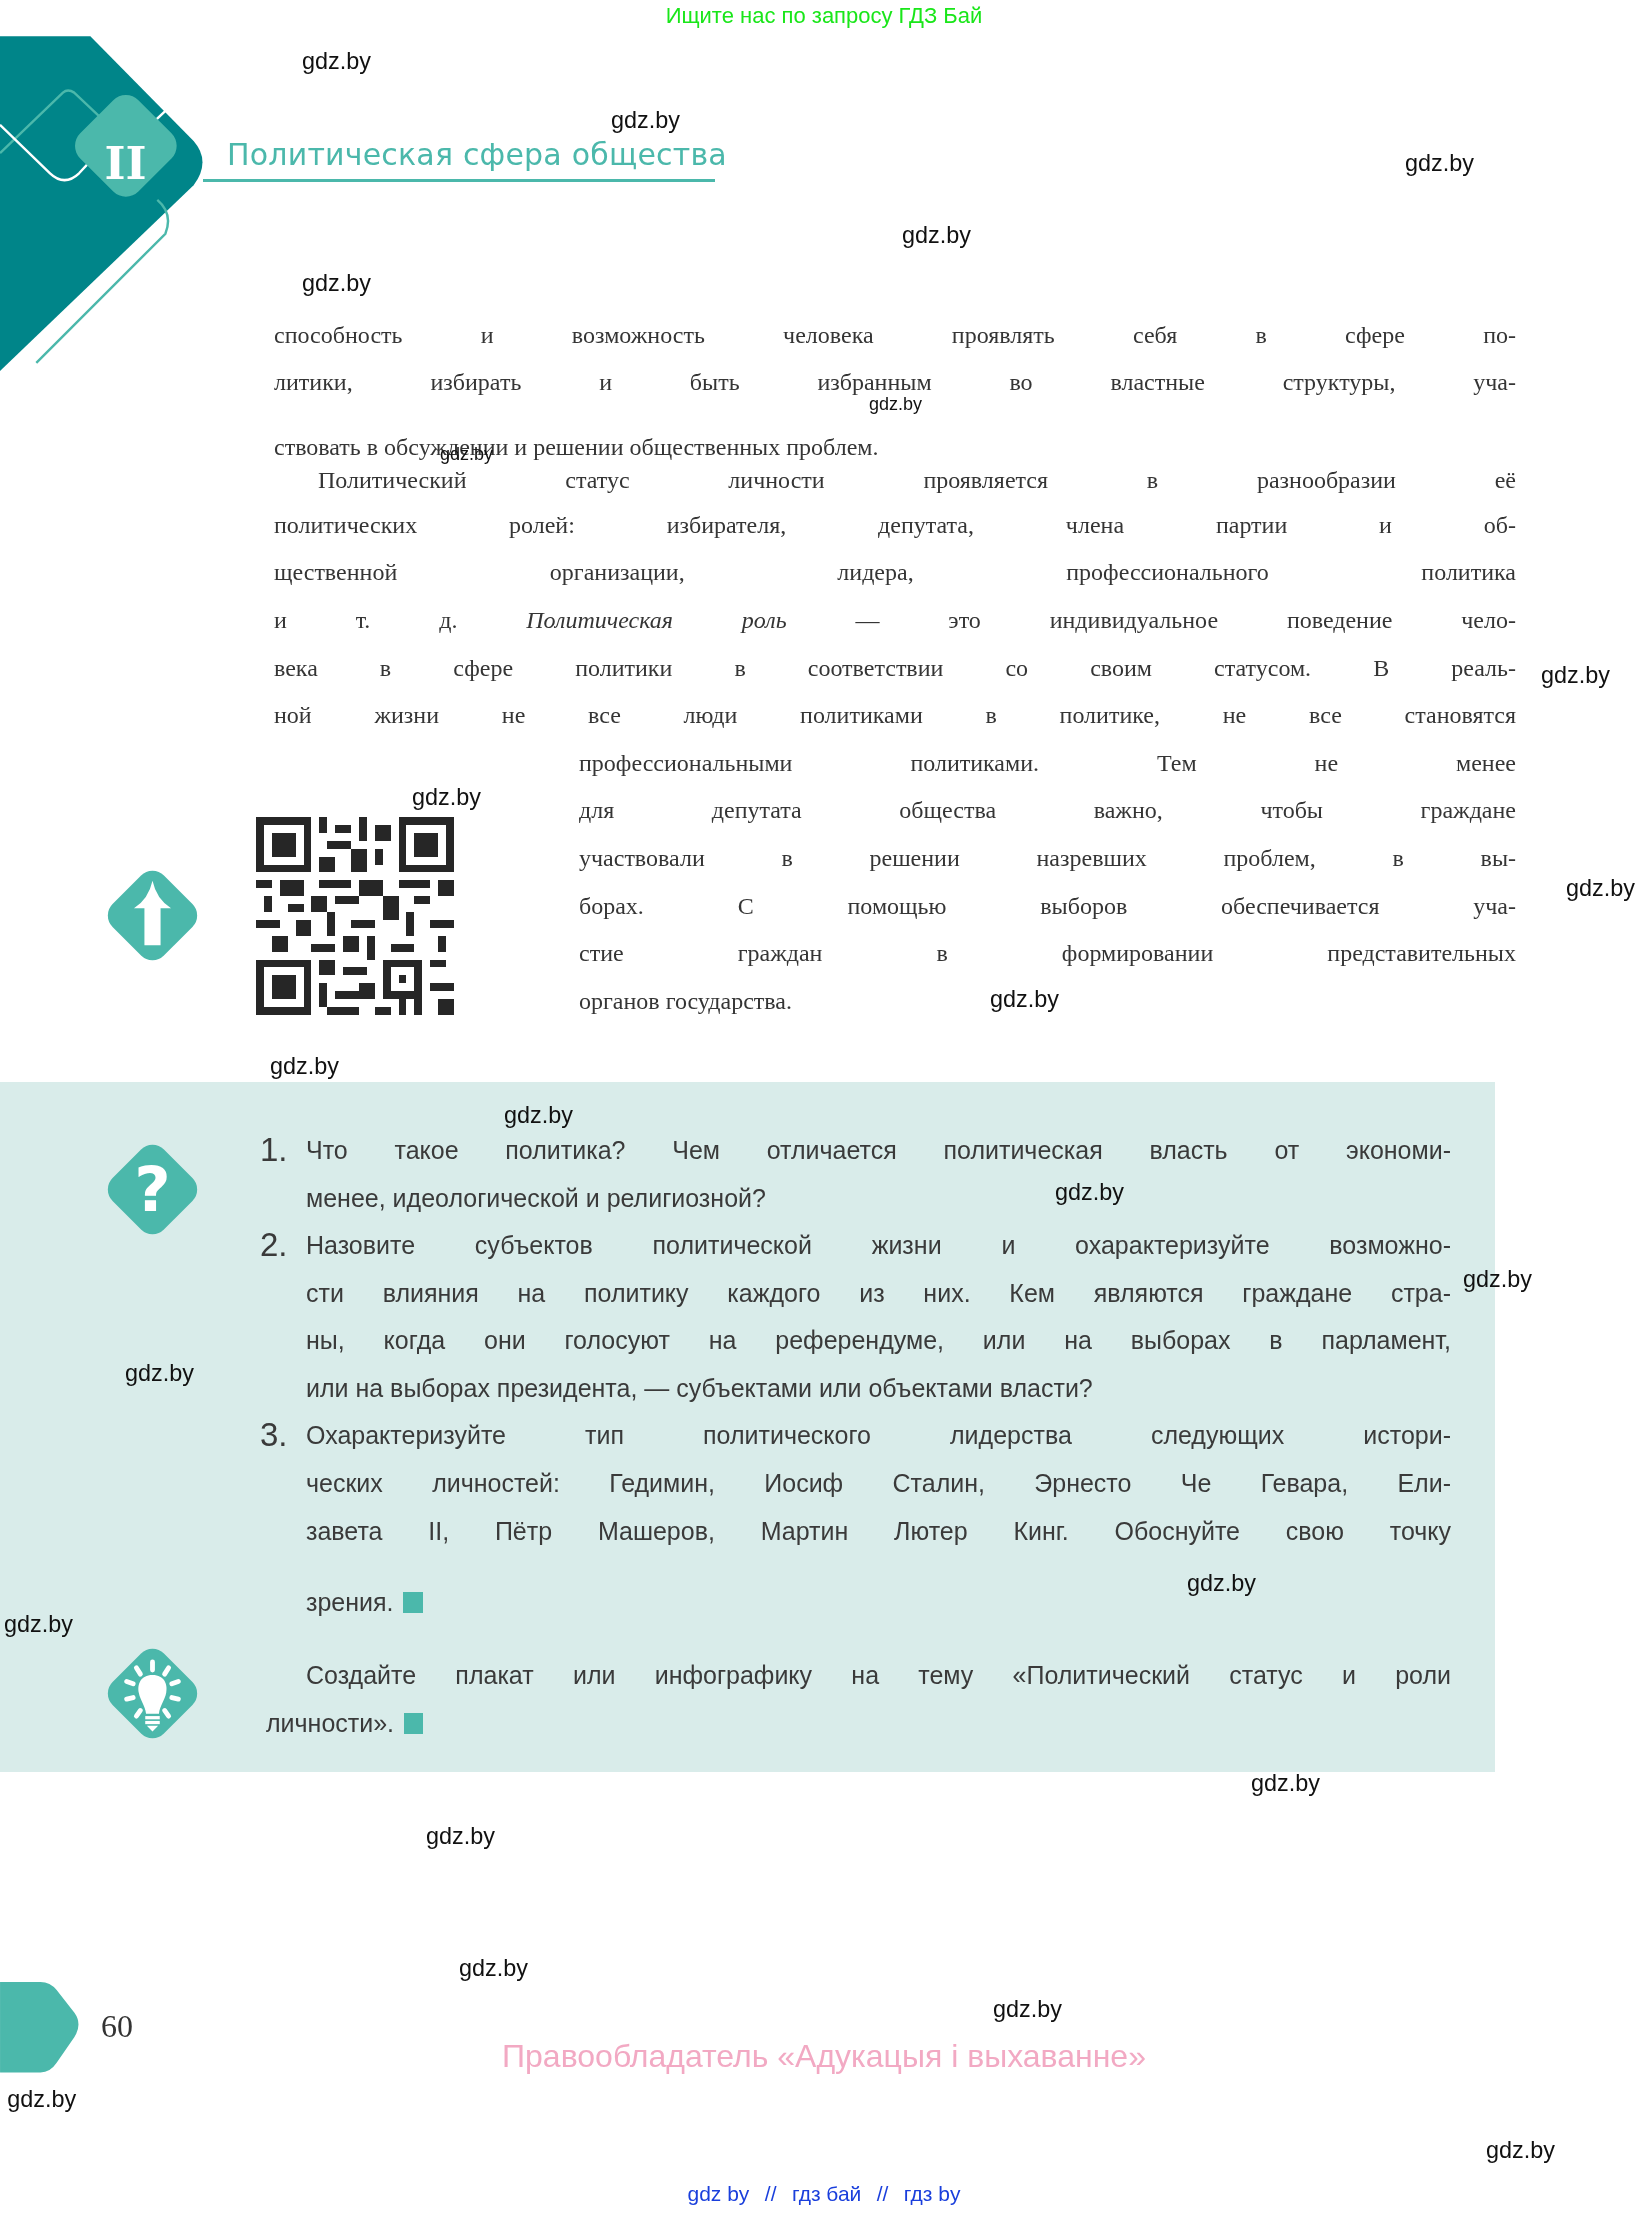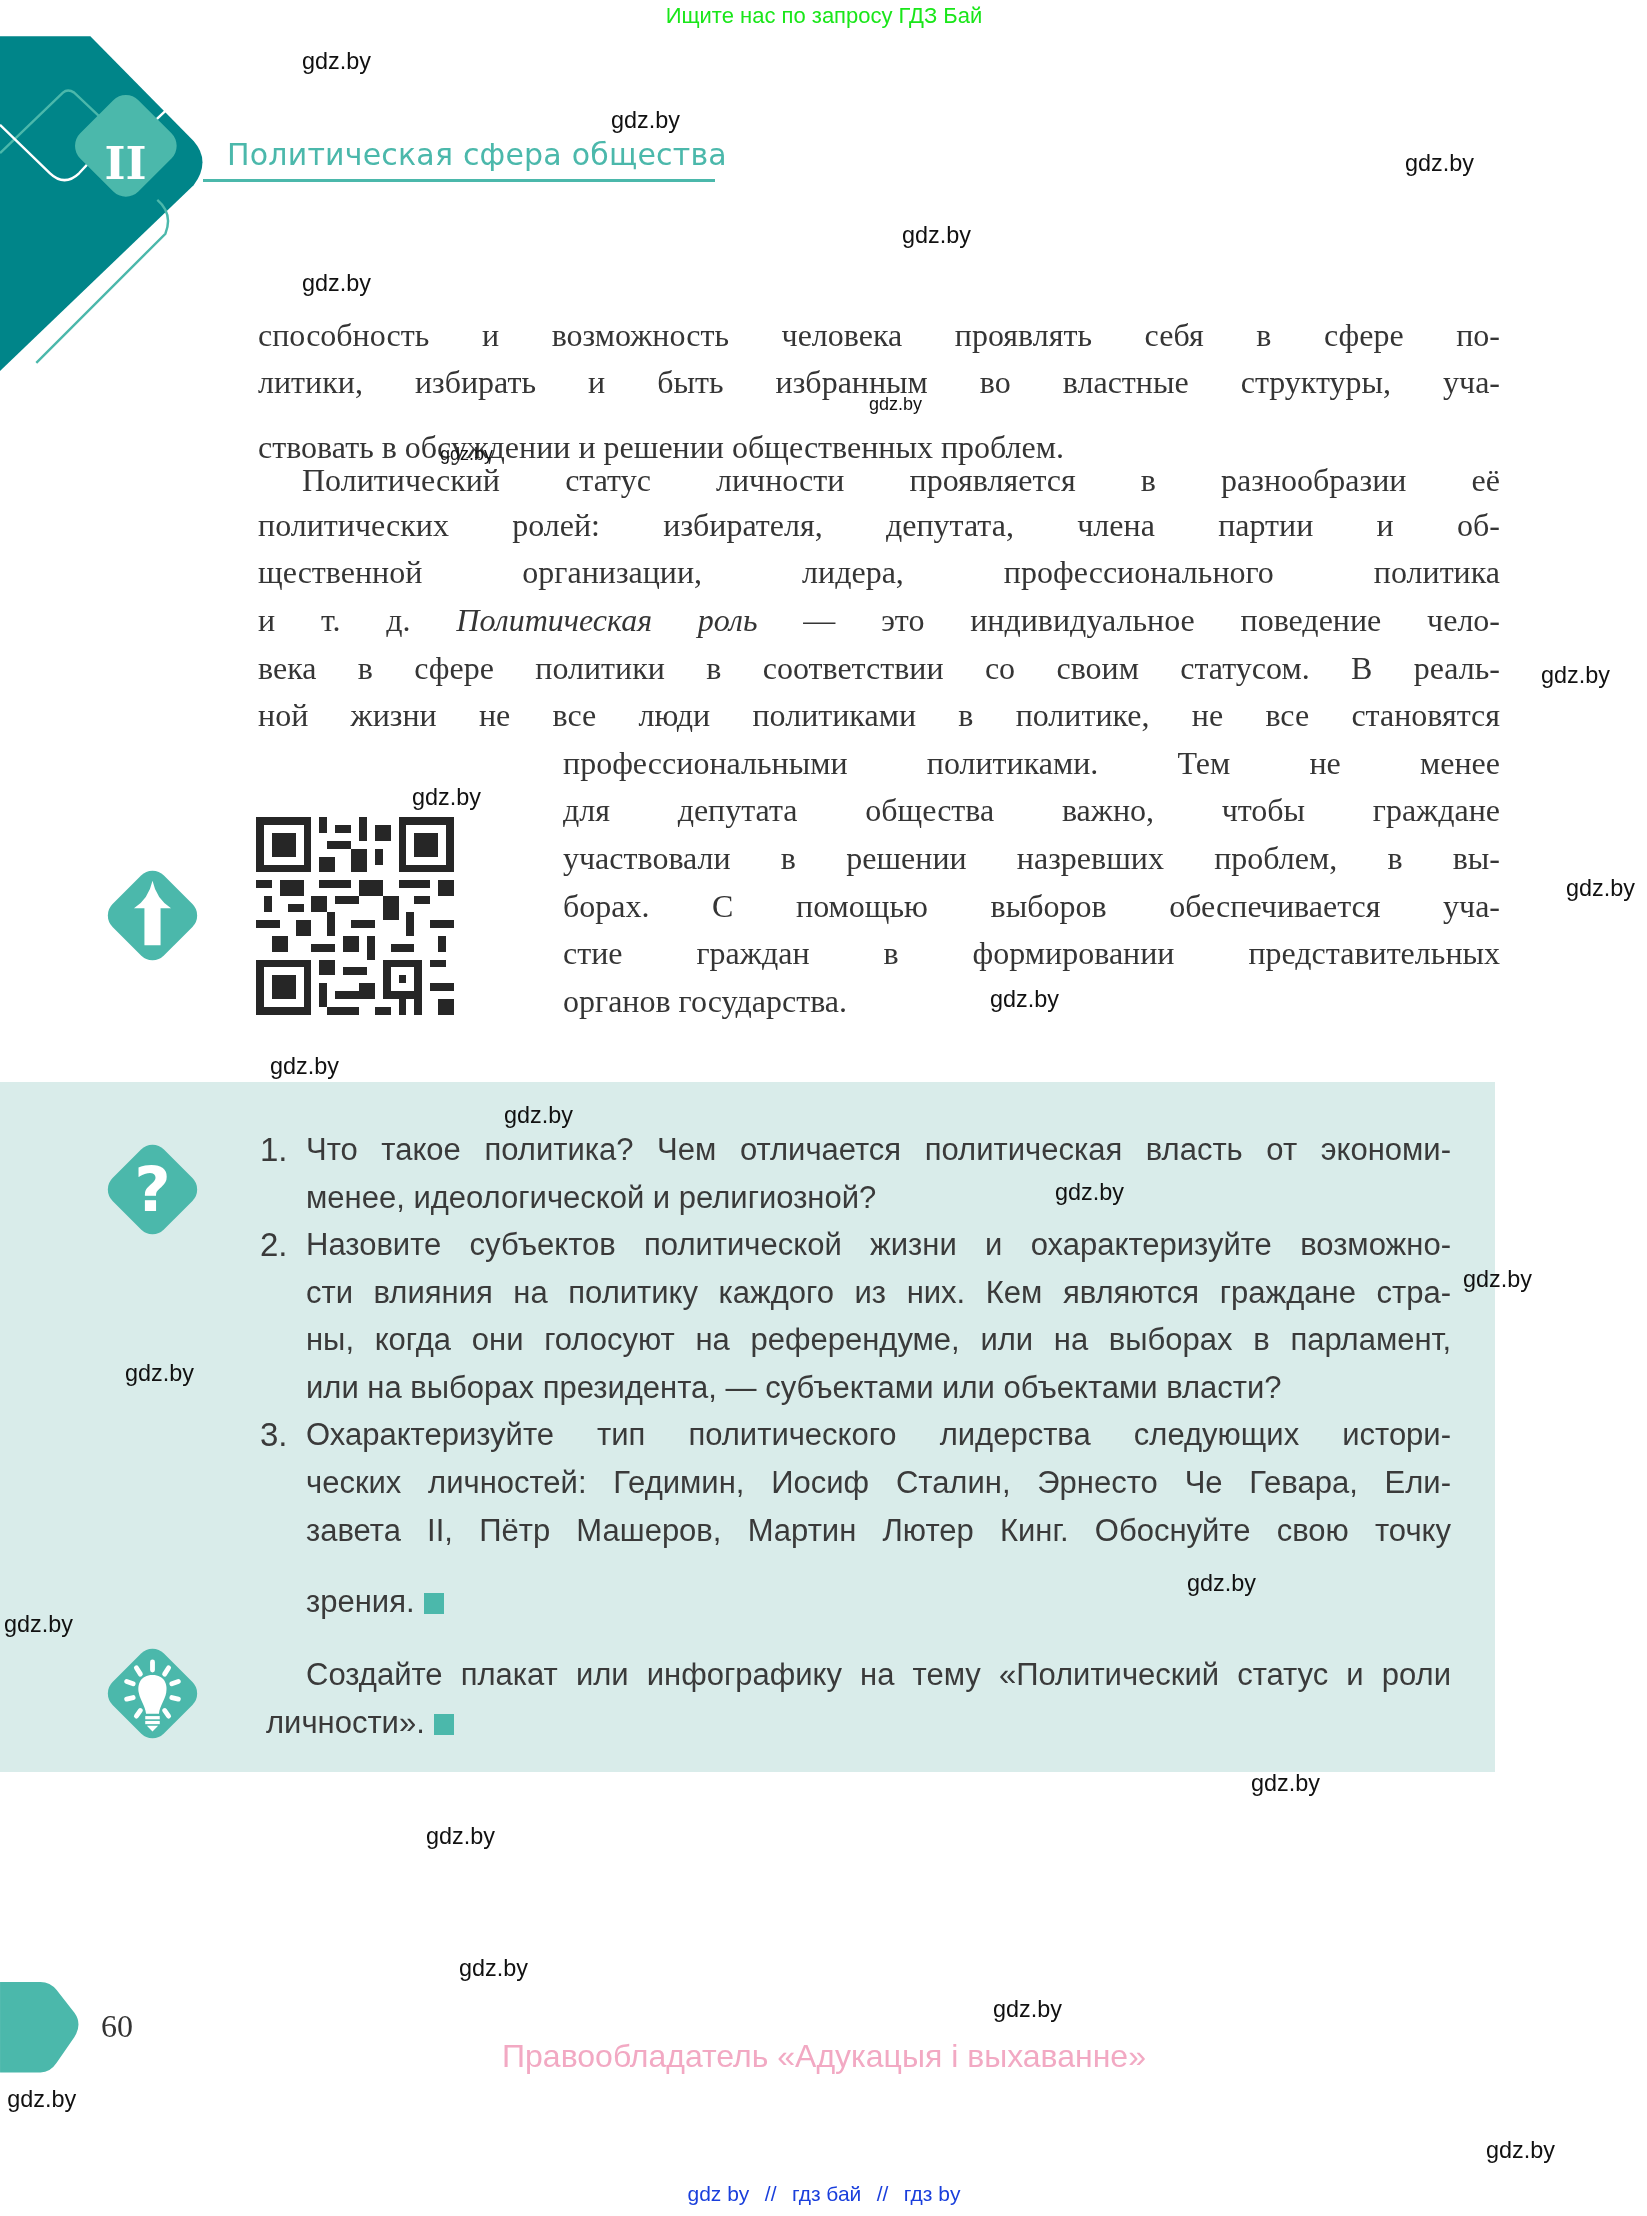--- a/index.html
+++ b/index.html
@@ -23,37 +23,37 @@
   .chapter-title {
     left: 227px; top: 137px;
     font-family: "DejaVu Sans", "Liberation Sans", sans-serif;
     font-size: 30px; color: #4bb8ab; letter-spacing: 0.2px;
   }
   .chapter-rule { left: 203px; top: 179px; width: 512px; height: 3.2px; background: #4bb8ab; }
 
   
   .body-line {
     position: absolute; white-space: nowrap;
-    font-size: 32px; line-height: 48px; color: #353535;
-    text-align: justify; text-align-last: justify;
+    font-size: 24px; line-height: 48px; color: #353535;
+    text-align: justify; text-align-last: justify; margin-left: 16px;
   }
   .body-line .it { font-style: italic; }
 
   
   .qr { left: 256px; top: 815px; width: 198px; height: 202px; }
 
   
   .icon-badge { position: absolute; width: 121px; height: 121px; }
 
   
   .qbox { left: 0; top: 1082px; width: 1495px; height: 690px; background: #d9ecea; }
   .q-line {
     position: absolute; white-space: nowrap;
     font-family: "Liberation Sans", "DejaVu Sans", sans-serif;
-    font-size: 31px; line-height: 48px; color: #3a3a3a;
+    font-size: 25px; line-height: 48px; color: #3a3a3a;
     text-align: justify; text-align-last: justify;
   }
   .q-num {
     position: absolute;
     font-family: "Liberation Sans", "DejaVu Sans", sans-serif;
     font-size: 33px; line-height: 48px; color: #3a3a3a;
   }
   .end-mark { display: inline-block; width: 19.4px; height: 21px; background: #4bb8ab; margin-left: 9.7px; vertical-align: -1.6px; }
 
   

